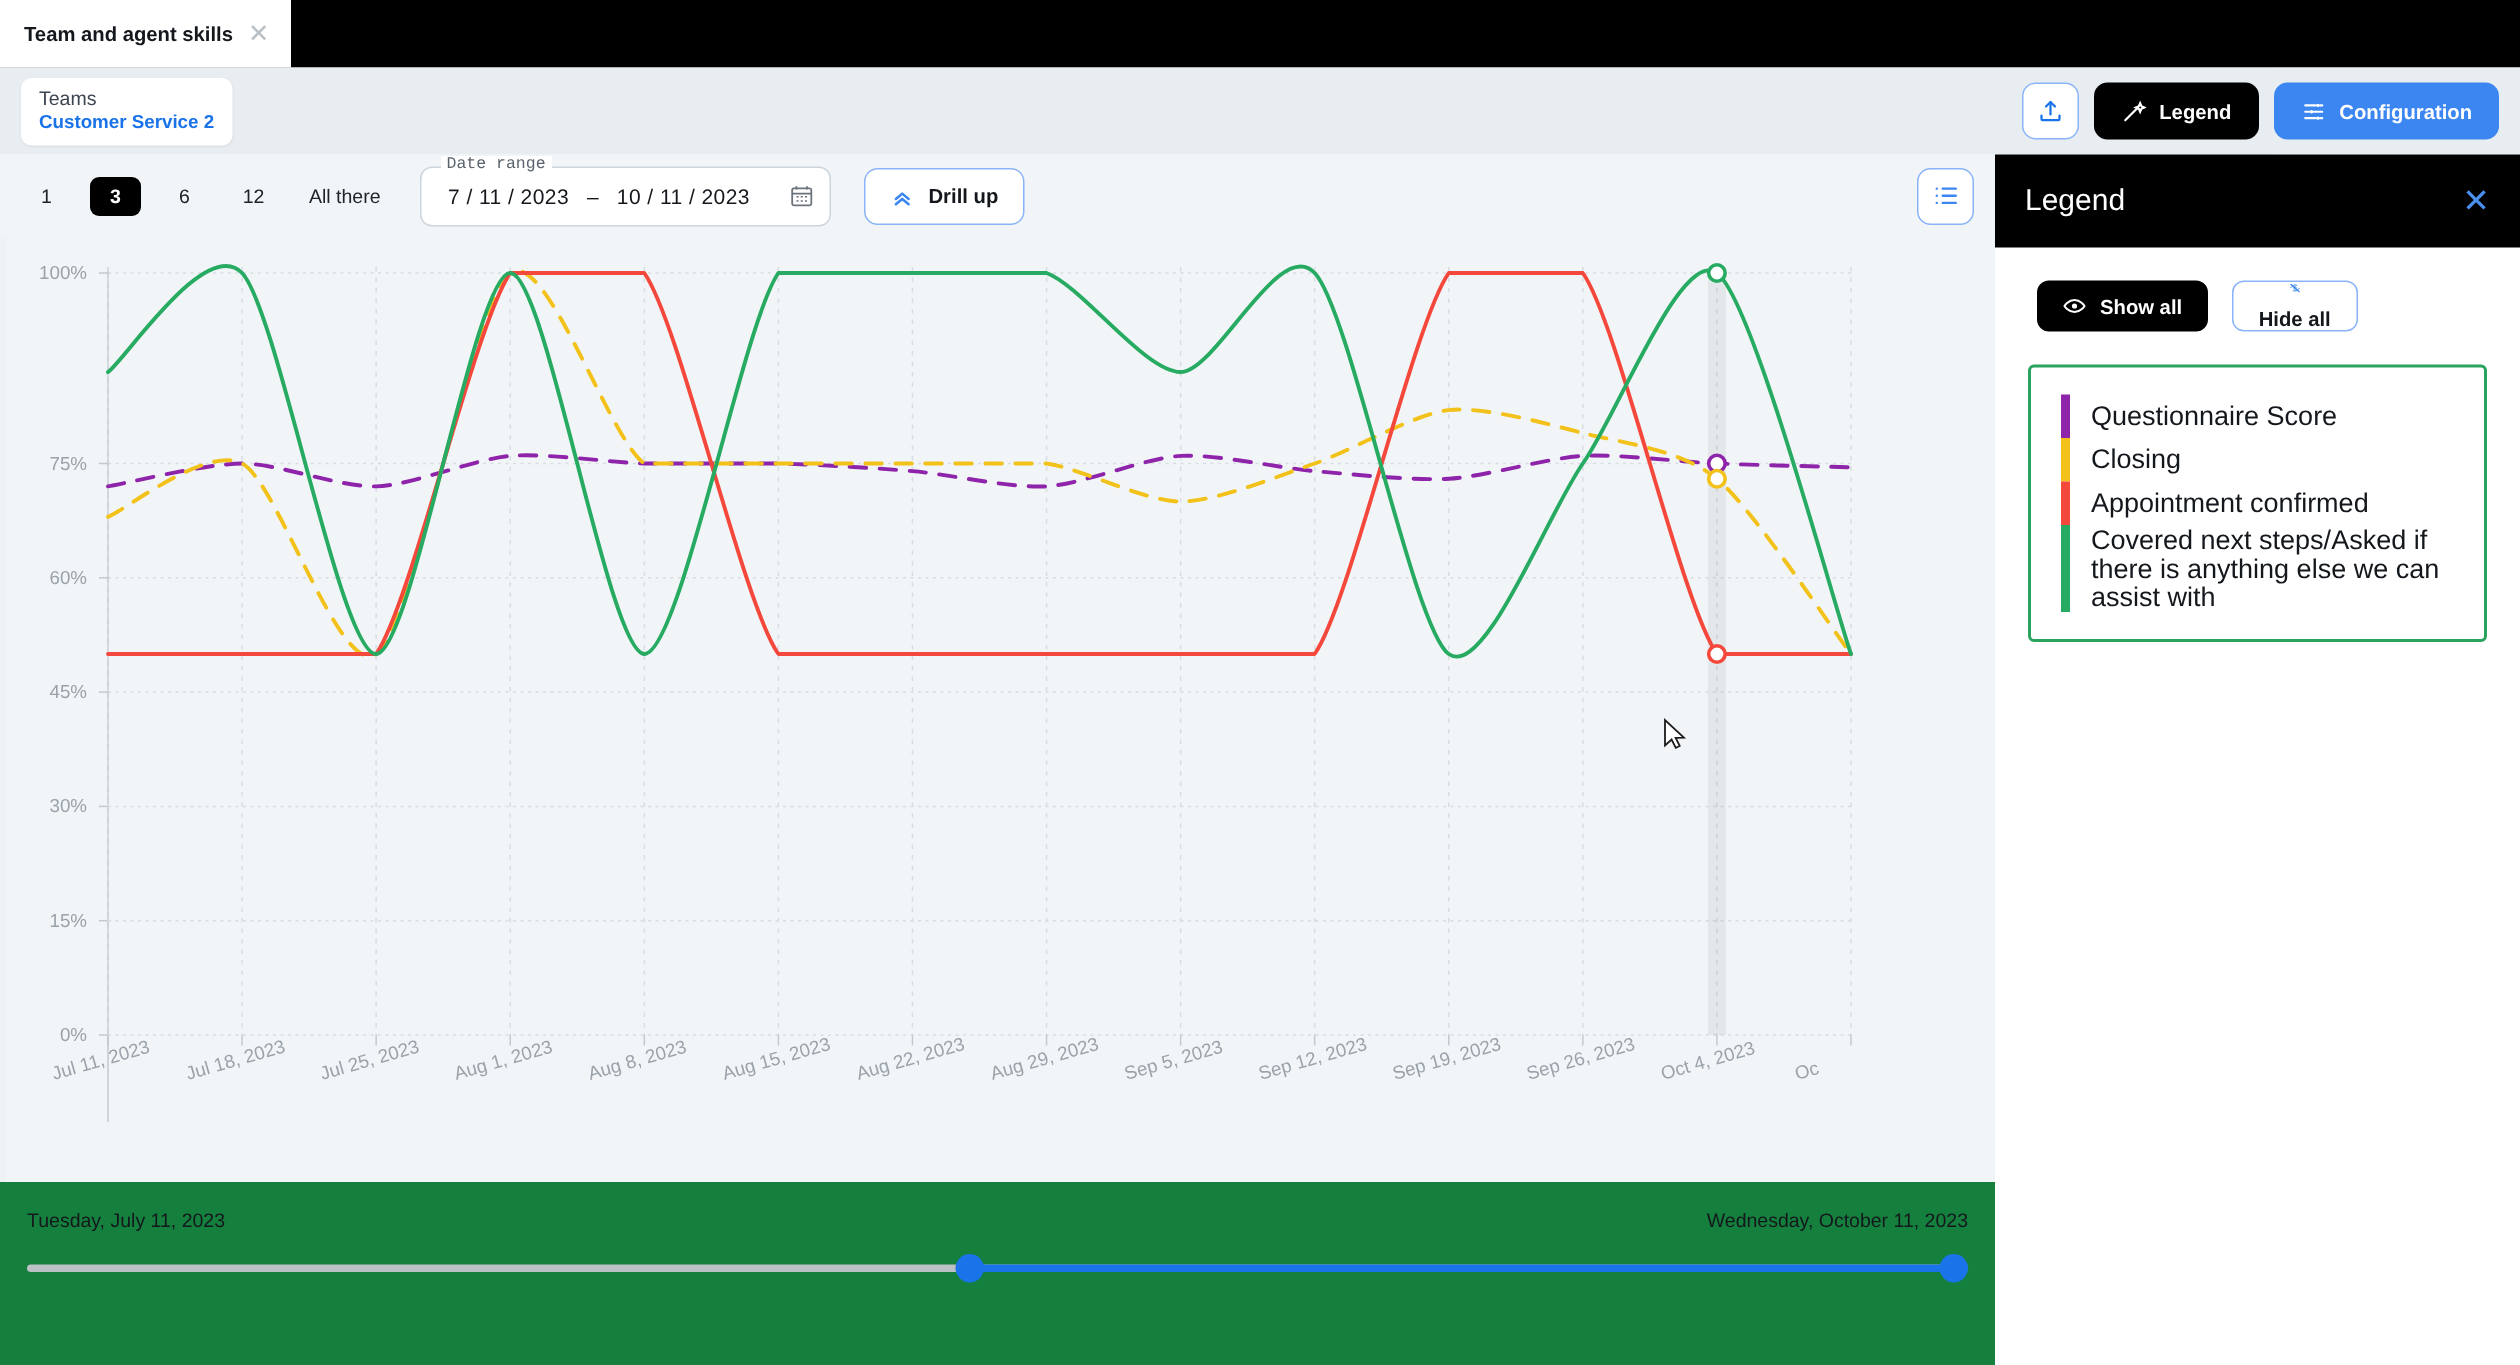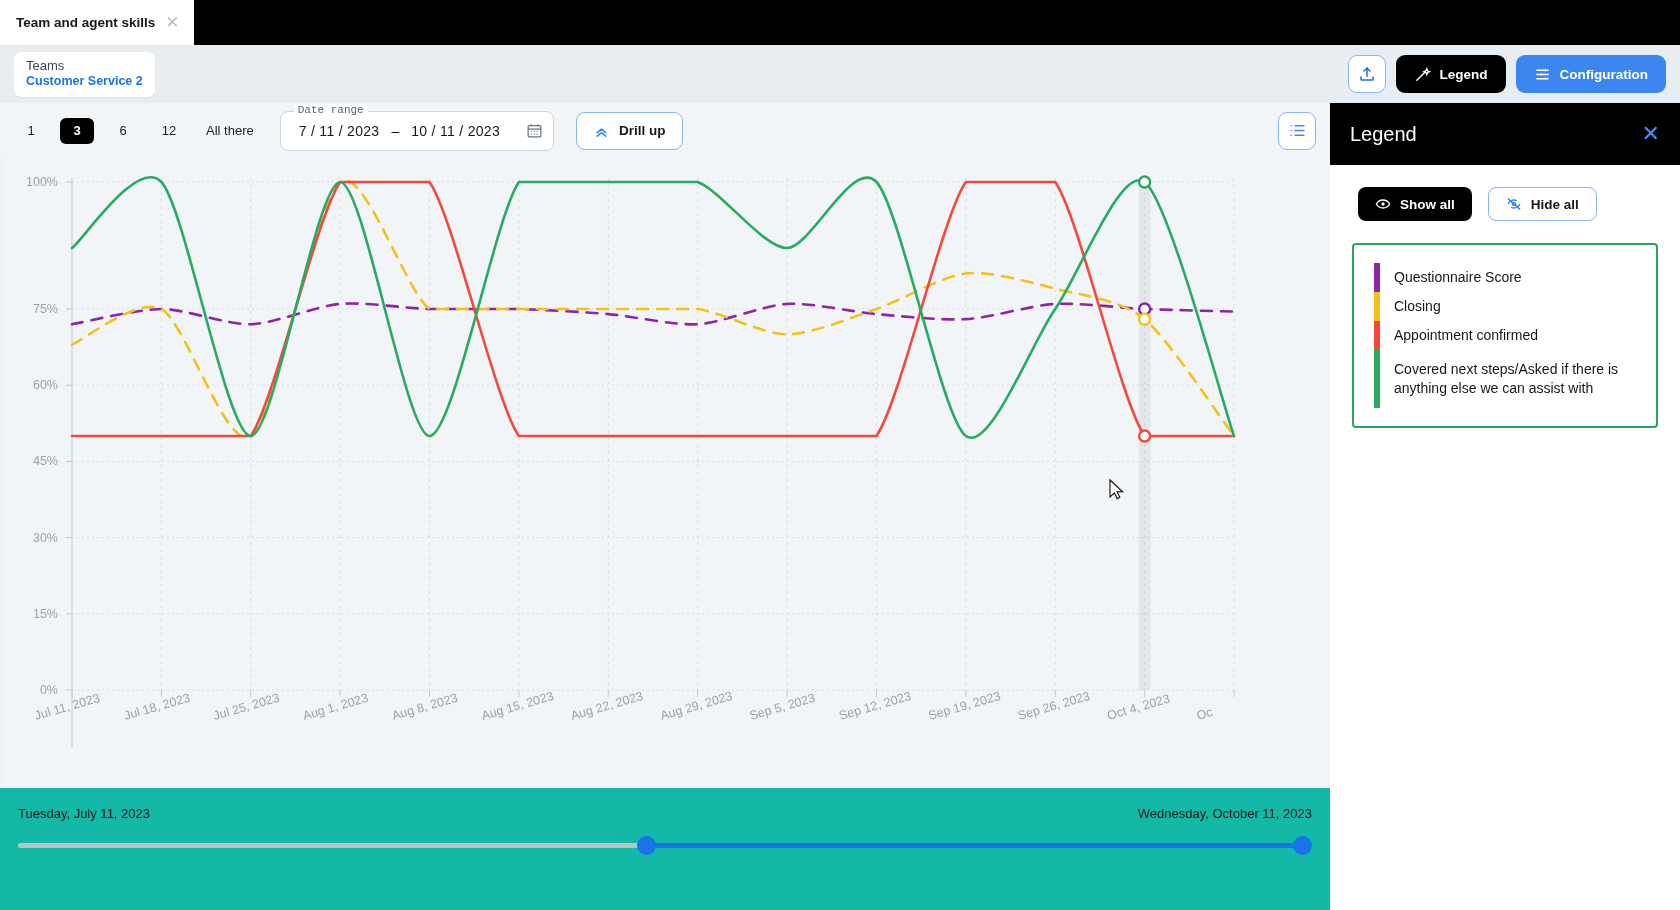--- a/index.html
+++ b/index.html
@@ -86,21 +86,21 @@
     font-size:13.5px; font-weight:bold; color:#14181c; cursor:pointer;
   }
   .listbtn { margin-left:auto; margin-right:14px; }
 
   
   .plotwrap { position:absolute; left:4px; top:158px; width:1330px; height:630px; background:#f2f5f7; }
   .plot-svg { position:absolute; left:0; top:0; }
 
   
   .footer {
-    position:absolute; left:0; top:788px; width:1330px; height:122px; background:#14b8a6;
+    position:absolute; left:0; top:788px; width:1330px; height:122px; background:#15803d;
   }
   .footer-dates {
     position:absolute; left:18px; top:18px; width:1294px; display:flex;
     justify-content:space-between; font-size:13px; color:#14181c; font-weight:500;
   }
   .slider-track {
     position:absolute; left:18px; top:55px; width:1294px; height:5px;
     background:#bcc1c6; border-radius:3px; cursor:pointer;
   }
   .slider-fill {
@@ -125,30 +125,30 @@
   .legend-close { font-size:22px; color:#4a90f0; cursor:pointer; line-height:1; }
   .legend-actions { display:flex; gap:16px; padding:22px 0 0 28px; }
   .showall {
     background:#000000; color:#fff; border-radius:8px; height:34px;
     display:flex; align-items:center; gap:9px; padding:0 17px;
     font-size:13.5px; font-weight:bold; cursor:pointer;
   }
   .hideall {
     background:#ffffff; color:#14181c; border:1px solid #8ab4f8; border-radius:8px;
     height:34px; display:flex; align-items:center; gap:9px; padding:0 17px;
-    font-size:13.5px; font-weight:bold; cursor:pointer;
+    font-size:13.5px; font-weight:bold; cursor:pointer;flex-direction:column;
   }
   .legend-box {
     margin:22px 22px 0 22px; border:2px solid #2aa35f; border-radius:4px;
     background:#ffffff; padding:18px 16px 18px 0; display:flex;
   }
   .legend-swatches { width:6px; margin-left:20px; margin-right:14px; display:flex; flex-direction:column; }
   .legend-items { display:flex; flex-direction:column; flex:1; }
   .legend-item {
-    font-size:14px; color:#14181c; line-height:19px; display:flex; align-items:center;
+    font-size:18px; color:#14181c; line-height:19px; display:flex; align-items:center;
     cursor:pointer;
   }
   .sw { width:6px; }
 </style>
 </head>
 <body>
 
 <div id="app">
 
   <div class="tabstrip">

